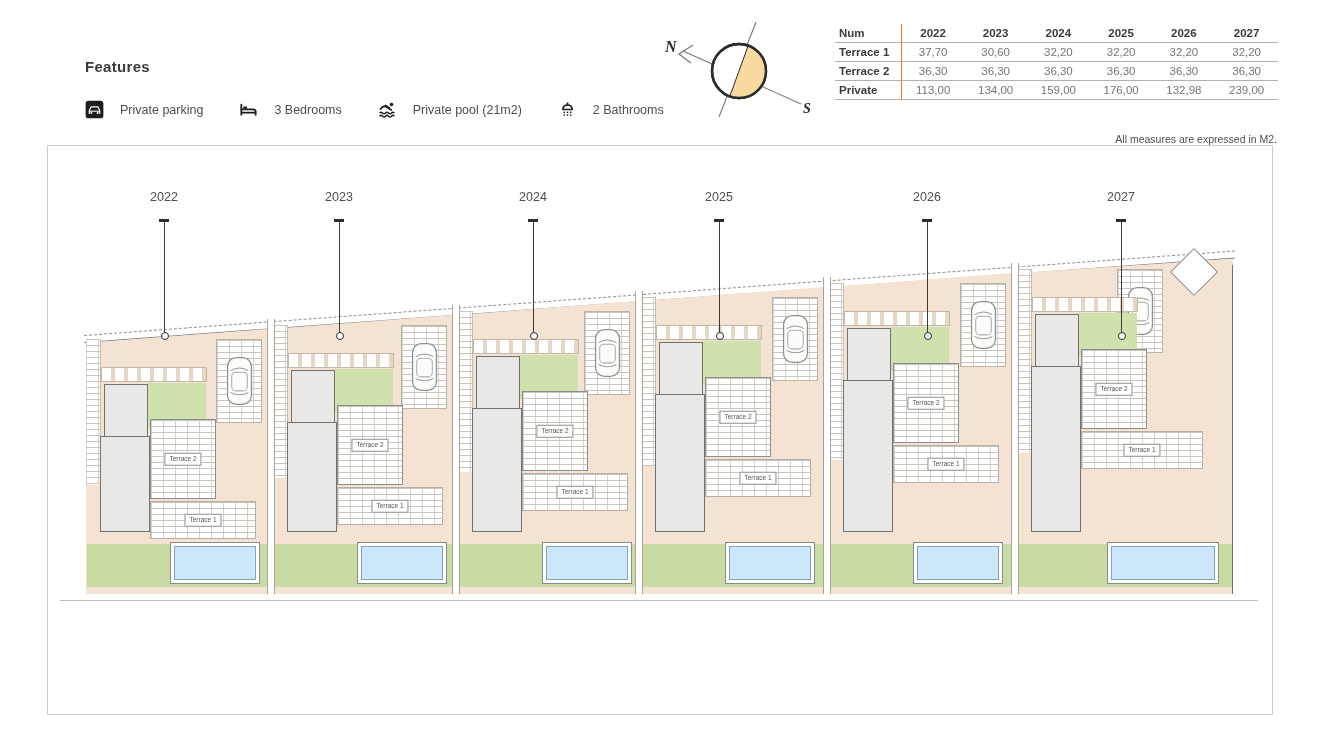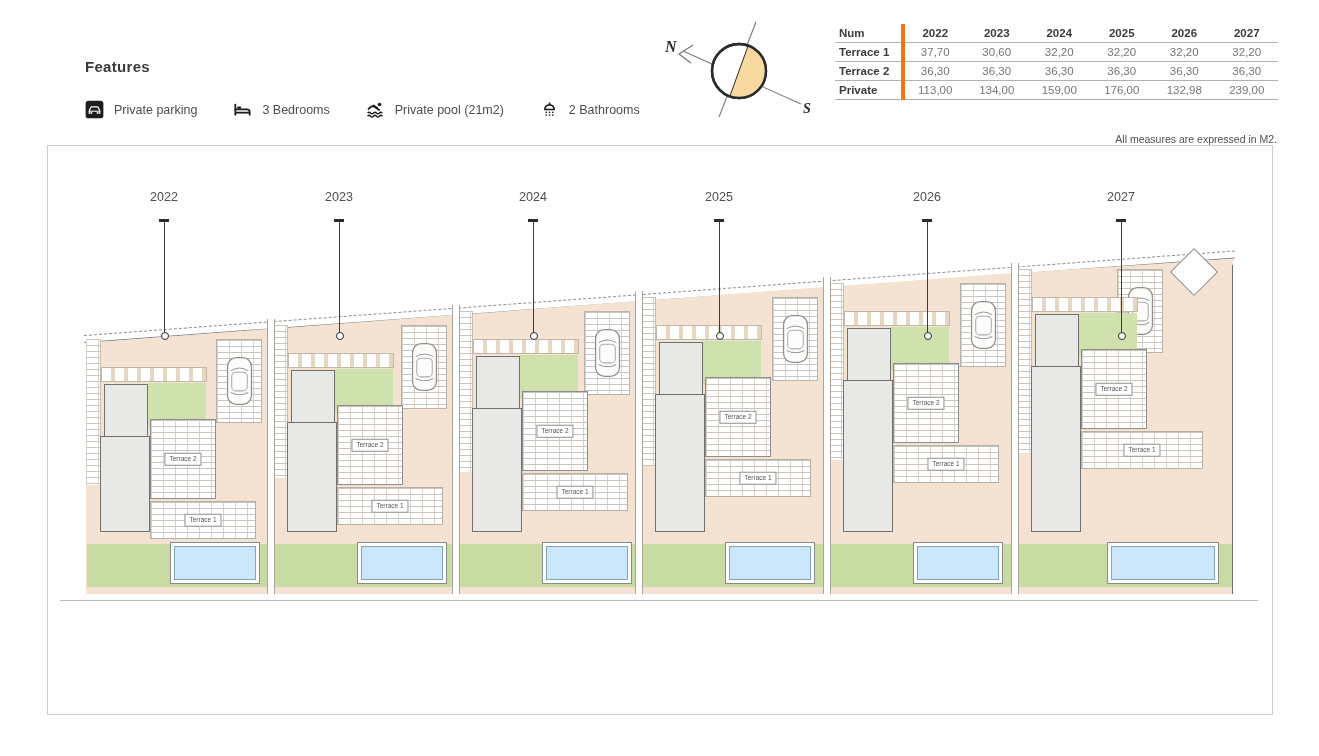--- a/index.html
+++ b/index.html
@@ -3,34 +3,34 @@
 <meta charset="utf-8">
 <style>
   html,body{margin:0;padding:0;background:#fff;}
   .page{position:relative;width:1319px;height:756px;background:#fff;overflow:hidden;
         font-family:"Liberation Sans",sans-serif;color:#3f3f3f;}
 
   
   .features{position:absolute;left:85px;top:58px;}
   .features-title{font-size:15px;font-weight:700;letter-spacing:.3px;color:#3a3a3a;}
   .features-items{display:flex;align-items:center;gap:36px;margin-top:25px;}
-  .f-item{display:flex;align-items:center;gap:10px;}
+  .f-item{display:flex;align-items:center;gap:16px;}
   .f-label{font-size:12.5px;color:#4d4d4d;white-space:nowrap;}
   .f-icon svg{display:block;}
 
   
   .compass{position:absolute;left:655px;top:14px;}
   .compass text{font-family:"Liberation Serif",serif;font-style:italic;font-weight:700;fill:#2b2b2b;}
 
   
   .mtable-wrap{position:absolute;left:835px;top:24px;width:443px;}
   table.mt{border-collapse:collapse;width:100%;table-layout:fixed;}
   table.mt th,table.mt td{height:18px;padding:0 4px;border-bottom:1px solid #b4b0aa;
         font-size:11.5px;font-weight:400;}
-  table.mt th.c0,table.mt td.c0{width:58px;text-align:left;border-right:4px solid #f97316;
+  table.mt th.c0,table.mt td.c0{width:58px;text-align:left;border-right:1px solid #f97316;
         color:#3b3b3b;font-weight:700;}
   table.mt th{color:#3b3b3b;font-weight:700;text-align:center;}
   table.mt td{color:#757575;text-align:center;}
   .footnote{position:absolute;top:133px;right:42px;font-size:10.5px;color:#4f4f4f;}
 
   
   .plan-frame{position:absolute;left:47px;top:145px;width:1224px;height:568px;
         border:1px solid #cfcdca;background:#fff;overflow:hidden;}
 
   .slant-line{position:absolute;transform-origin:left top;transform:rotate(-4.2deg);}

